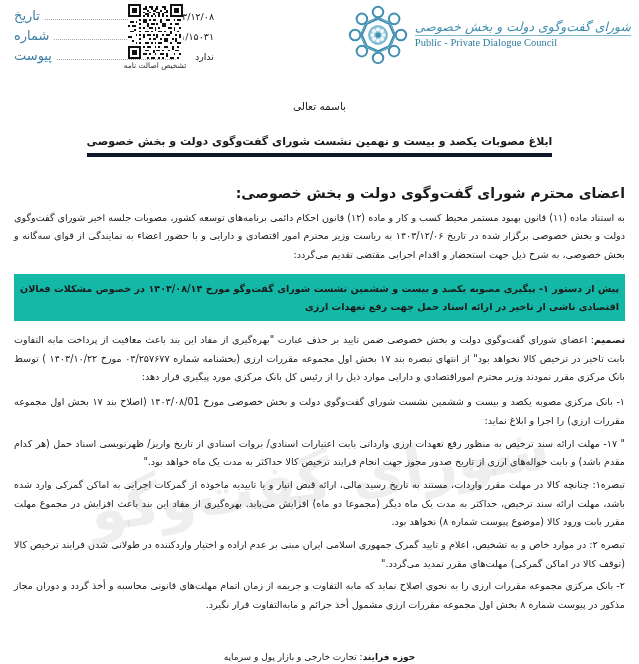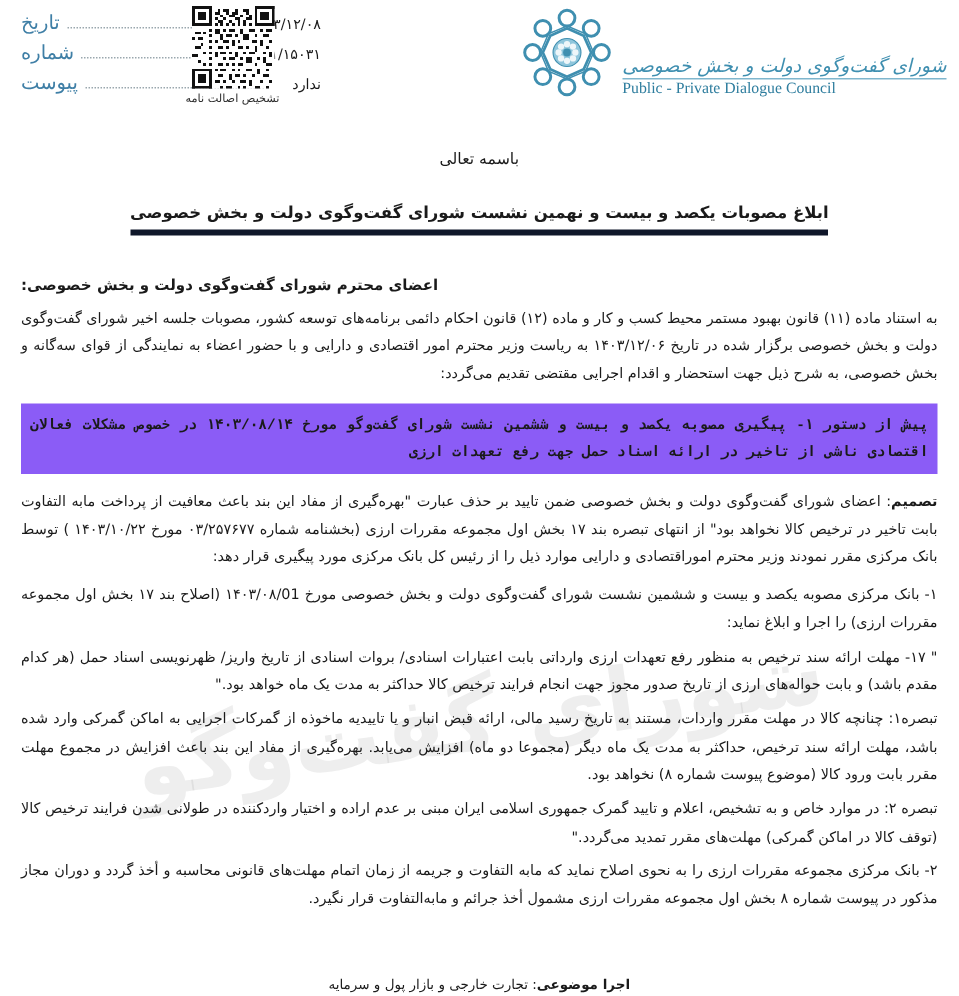--- a/index.html
+++ b/index.html
@@ -107,21 +107,21 @@
     margin-top: 2px;
     white-space: nowrap;
   }
 
   
   .brand {
     position: absolute;
     right: 8px;
     top: 4px;
     display: flex;
-    align-items: flex-end;
+    align-items: flex-start;
     gap: 6px;
     direction: rtl;
   }
   .brand-text {
     text-align: left;
     line-height: 1.15;
     padding-top: 16px;
   }
   .brand-fa {
     font-size: 12.5px;
@@ -168,39 +168,38 @@
     font-size: 11px;
     font-weight: bold;
     margin: 0 auto 28px auto;
     display: table;
     border-bottom: 4px solid #0f172a;
     padding-bottom: 2px;
     line-height: 1.5;
   }
 
   .addressee {
-    font-size: 10px;
+    font-size: 14px;
     font-weight: bold;
     margin-bottom: 8px;
-    text-align: left;
+    text-align: right;
   }
 
   p.para {
     font-size: 9.6px;
     line-height: 1.95;
     margin: 0 0 7px 0;
     text-align: justify;
     text-justify: inter-word;
   }
 
   .highlight-block {
-    background: #8b5cf6;
+    background: #14b8a6;
     padding: 6px 6px 5px 6px;
     margin: 9px 0 10px 0;
-    font-family: Liberation Mono, monospace;
   }
   .highlight-block p {
     font-size: 9.6px;
     line-height: 1.9;
     margin: 0;
     font-weight: bold;
     text-align: justify;
   }
 
   .decision {
@@ -476,15 +475,15 @@
     <p class="decision"><b>تصمیم</b><span>: اعضای شورای گفت‌وگوی دولت و بخش خصوصی ضمن تایید بر حذف عبارت "بهره‌گیری از مفاد این بند باعث معافیت از پرداخت مابه التفاوت بابت تاخیر در ترخیص کالا نخواهد بود" از انتهای تبصره بند ۱۷ بخش اول مجموعه مقررات ارزی (بخشنامه شماره ۰۳/۲۵۷۶۷۷ مورخ ۱۴۰۳/۱۰/۲۲ ) توسط بانک مرکزی مقرر نمودند وزیر محترم اموراقتصادی و دارایی موارد ذیل را از رئیس کل بانک مرکزی مورد پیگیری قرار دهد:</span></p>
 
     <p class="item">۱- بانک مرکزی مصوبه یکصد و بیست و ششمین نشست شورای گفت‌وگوی دولت و بخش خصوصی مورخ ۱۴۰۳/۰۸/01 (اصلاح بند ۱۷ بخش اول مجموعه مقررات ارزی) را اجرا و ابلاغ نماید:</p>
     <p class="quoted">" ۱۷- مهلت ارائه سند ترخیص به منظور رفع تعهدات ارزی وارداتی بابت اعتبارات اسنادی/ بروات اسنادی از تاریخ واریز/ ظهرنویسی اسناد حمل (هر کدام مقدم باشد) و بابت حواله‌های ارزی از تاریخ صدور مجوز جهت انجام فرایند ترخیص کالا حداکثر به مدت یک ماه خواهد بود."</p>
     <p class="item">تبصره۱: چنانچه کالا در مهلت مقرر واردات، مستند به تاریخ رسید مالی، ارائه قبض انبار و یا تاییدیه ماخوذه از گمرکات اجرایی به اماکن گمرکی وارد شده باشد، مهلت ارائه سند ترخیص، حداکثر به مدت یک ماه دیگر (مجموعا دو ماه) افزایش می‌یابد. بهره‌گیری از مفاد این بند باعث افزایش در مجموع مهلت مقرر بابت ورود کالا (موضوع پیوست شماره ۸) نخواهد بود.</p>
     <p class="item">تبصره ۲: در موارد خاص و به تشخیص، اعلام و تایید گمرک جمهوری اسلامی ایران مبنی بر عدم اراده و اختیار واردکننده در طولانی شدن فرایند ترخیص کالا (توقف کالا در اماکن گمرکی) مهلت‌های مقرر تمدید می‌گردد."</p>
     <p class="item">۲- بانک مرکزی مجموعه مقررات ارزی را به نحوی اصلاح نماید که مابه التفاوت و جریمه از زمان اتمام مهلت‌های قانونی محاسبه و أخذ گردد و دوران مجاز مذکور در پیوست شماره ۸ بخش اول مجموعه مقررات ارزی مشمول أخذ جرائم و مابه‌التفاوت قرار نگیرد.</p>
 
   </div>
 
-  <div class="footer-subject"><b>اجرا موضوعی</b><span>: تجارت خارجی و بازار پول و سرمایه</span></div>
+  <div class="footer-subject"><b>حوزه فرایند</b><span>: تجارت خارجی و بازار پول و سرمایه</span></div>
 
 </div>
 
 </body></html>

